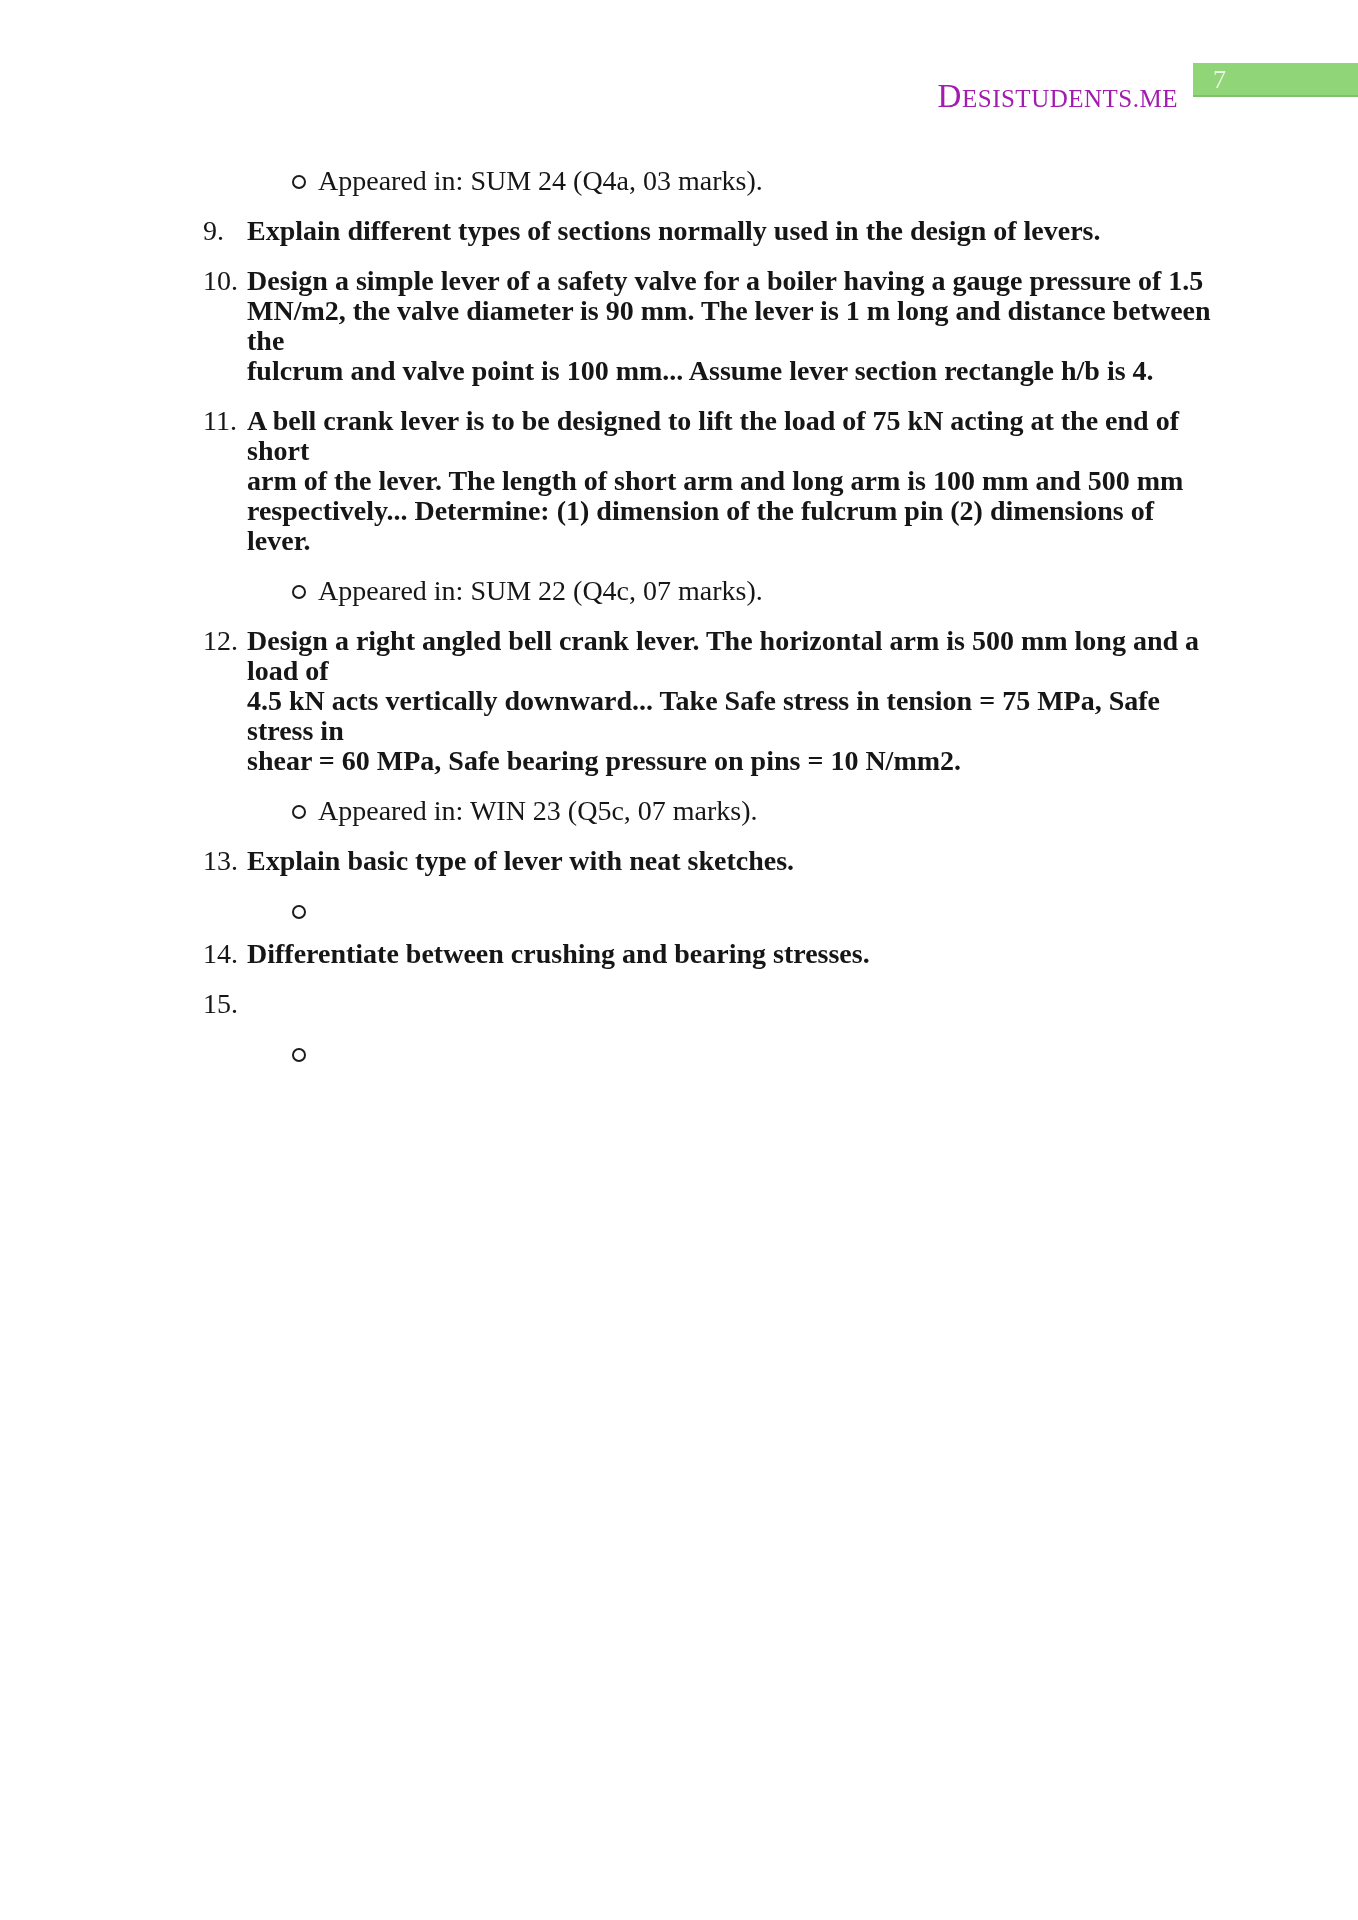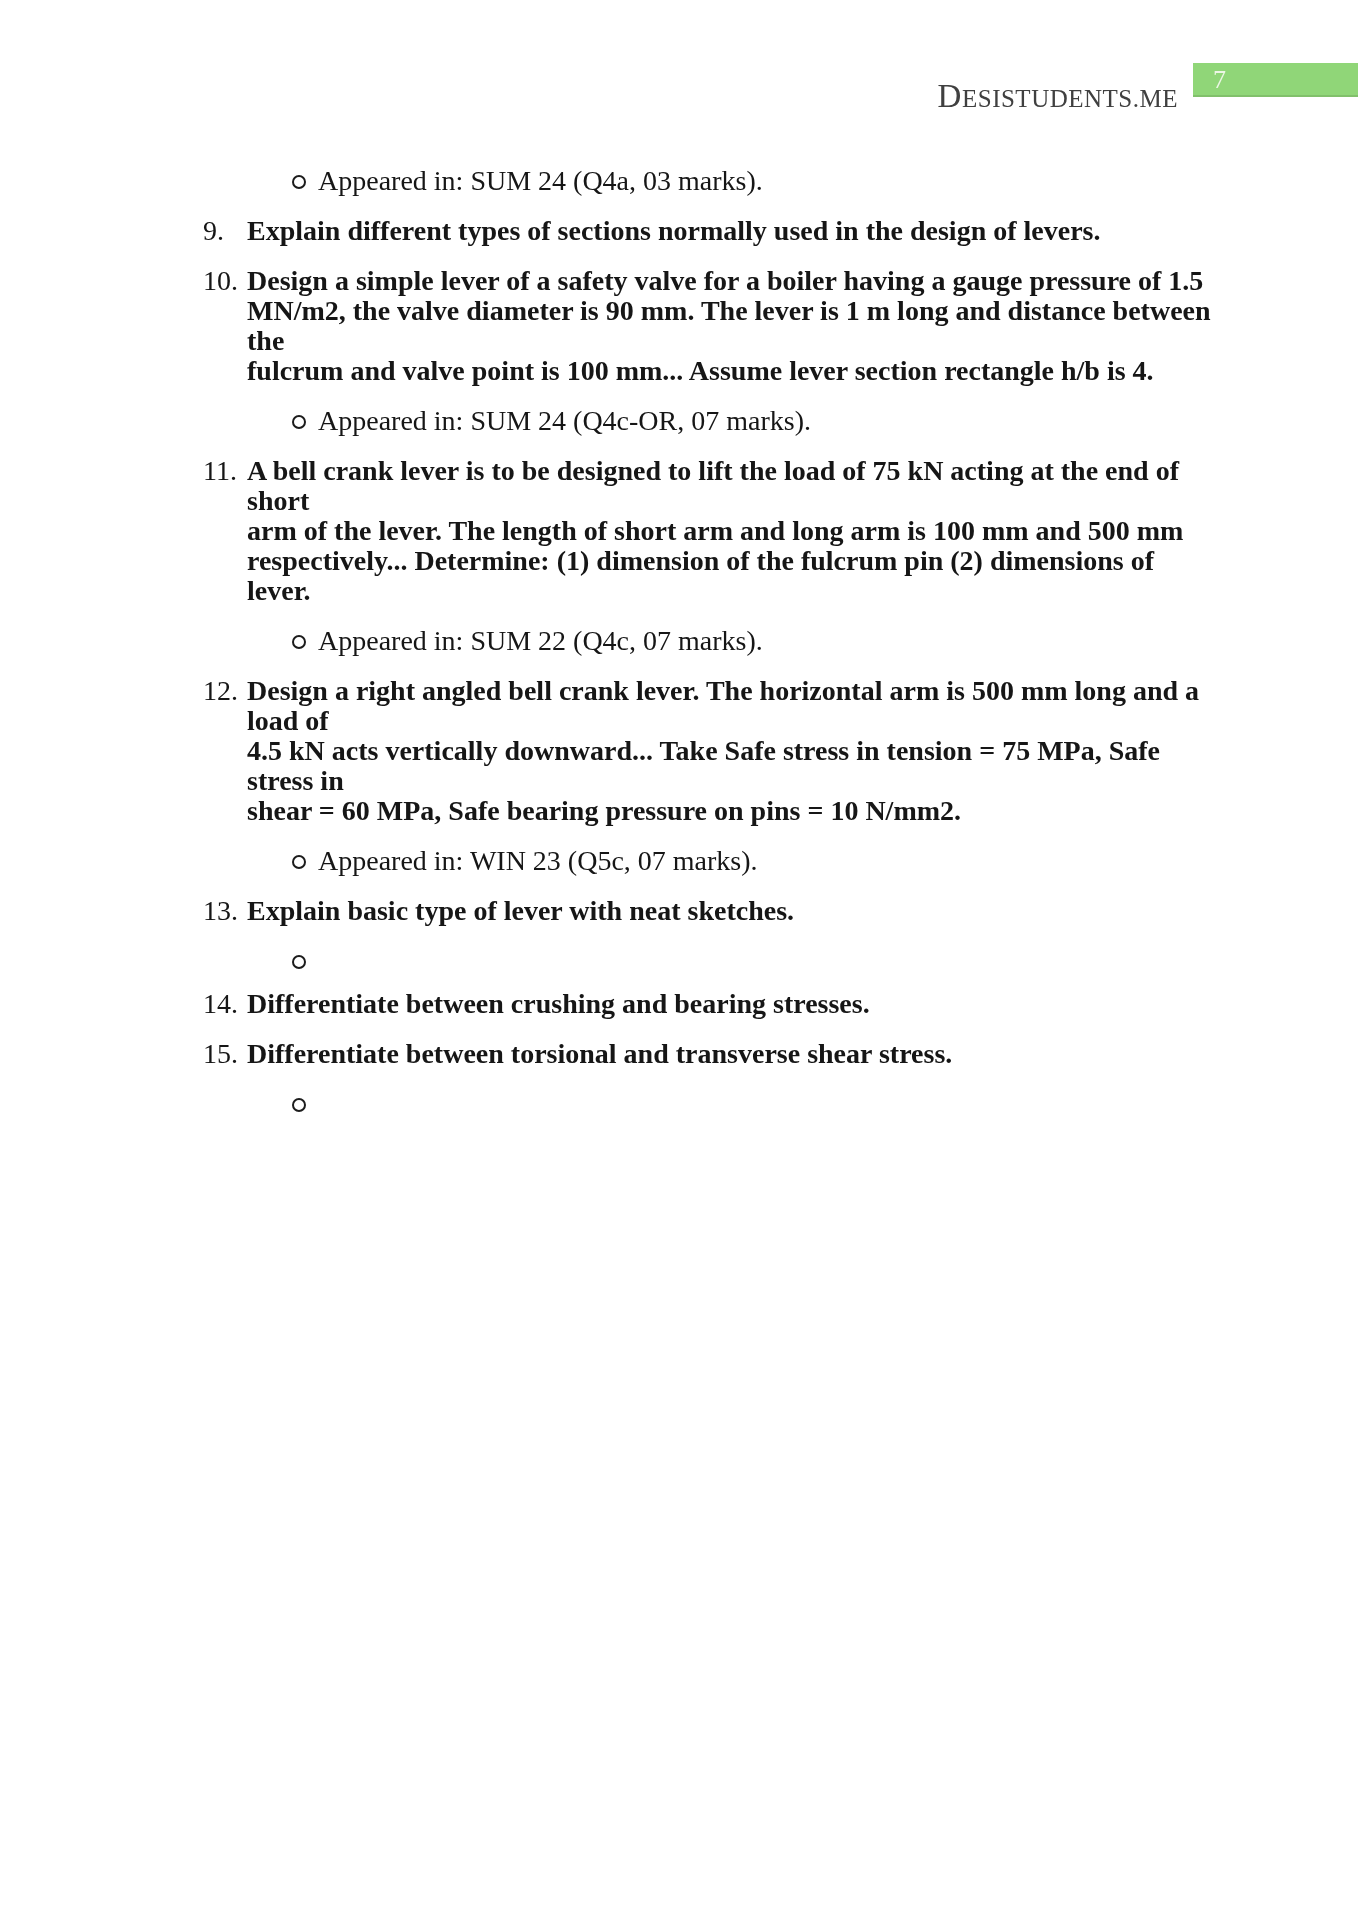--- a/index.html
+++ b/index.html
@@ -85,44 +85,40 @@
   .btxt {
     margin-left: 12px;
   }
 </style>
 </head>
 <body>
 
 <div class="page">
 
   <div class="header">
-    <span class="brand" style="color: #404040; margin-top: 35px;">DESISTUDENTS.ME</span>
+    <span class="brand" style="color: #a21caf; margin-top: 35px;">DESISTUDENTS.ME</span>
     <div class="badge" style="background: rgb(144, 214, 120);">
       <span class="badge-num" style="color: rgb(237, 246, 230);">7</span>
     </div>
   </div>
 
   <div class="content">
       <div class="bullet-row">
         <span class="circle"></span>
         <div class="btxt">Appeared in: SUM 24 (Q4a, 03 marks).</div>
       </div>
       <div class="list-item">
         <div class="num">9.</div>
         <div class="txt">Explain different types of sections normally used in the design of levers.</div>
       </div>
       <div class="list-item">
         <div class="num">10.</div>
         <div class="txt">Design a simple lever of a safety valve for a boiler having a gauge pressure of 1.5
 MN/m2, the valve diameter is 90 mm. The lever is 1 m long and distance between the
 fulcrum and valve point is 100 mm... Assume lever section rectangle h/b is 4.</div>
-      </div>
-      <div class="bullet-row">
-        <span class="circle"></span>
-        <div class="btxt">Appeared in: SUM 24 (Q4c-OR, 07 marks).</div>
       </div>
       <div class="list-item">
         <div class="num">11.</div>
         <div class="txt">A bell crank lever is to be designed to lift the load of 75 kN acting at the end of short
 arm of the lever. The length of short arm and long arm is 100 mm and 500 mm
 respectively... Determine: (1) dimension of the fulcrum pin (2) dimensions of lever.</div>
       </div>
       <div class="bullet-row">
         <span class="circle"></span>
         <div class="btxt">Appeared in: SUM 22 (Q4c, 07 marks).</div>
@@ -143,20 +139,19 @@
       </div>
       <div class="bullet-row">
         <span class="circle"></span>
       </div>
       <div class="list-item">
         <div class="num">14.</div>
         <div class="txt">Differentiate between crushing and bearing stresses.</div>
       </div>
       <div class="list-item">
         <div class="num">15.</div>
-        <div class="txt">Differentiate between torsional and transverse shear stress.</div>
       </div>
       <div class="bullet-row">
         <span class="circle"></span>
       </div>
     </div>
 
 </div>
 
 </body></html>

